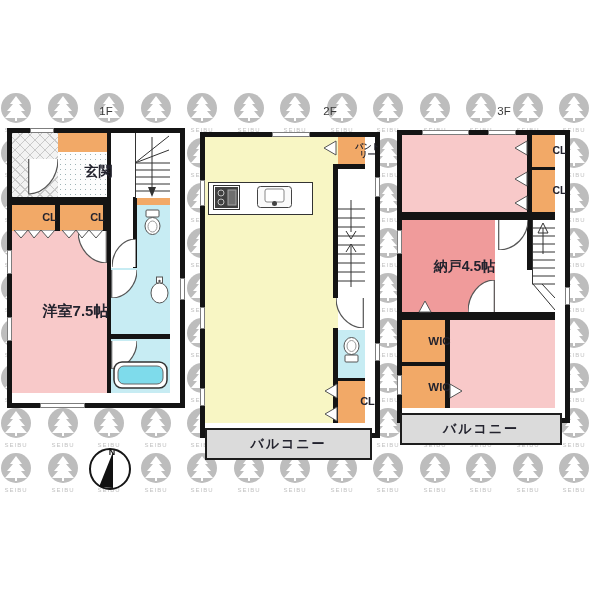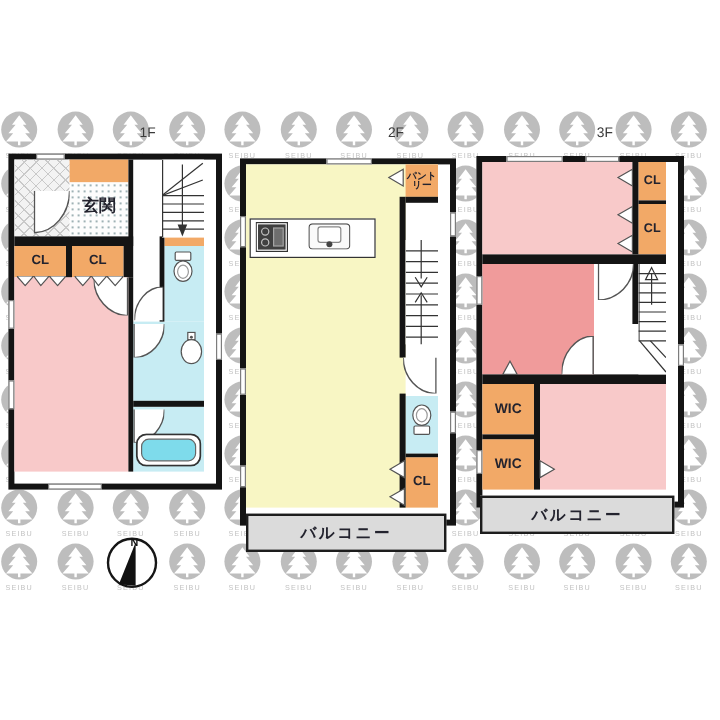--- a/index.html
+++ b/index.html
@@ -9,21 +9,21 @@
   .wm{position:absolute;width:40px;height:44px;z-index:0;}
   .plan{position:absolute;border:5px solid #141414;background:#fff;z-index:2;}
   .wall{position:absolute;background:#141414;z-index:4;}
   .room{position:absolute;z-index:3;}
   .orange{background:#f2a967;}
   .pink{background:#f8c9c9;}
   .salmon{background:#f09b9b;}
   .yellow{background:#f8f6c4;}
   .blue{background:#c7ecf3;}
   .lbl{position:absolute;z-index:6;color:#23232e;font-weight:bold;text-align:center;
-    display:flex;align-items:center;justify-content:center;line-height:1.05;}
+    display:flex;align-items:center;justify-content:center;line-height:1.05;padding-left:16px;}
   .floor-tag{position:absolute;z-index:6;color:#3a3a3a;font-size:11.5px;text-align:center;width:30px;}
   .hatch{background:
     repeating-linear-gradient(45deg,#c9c9c9 0 1px,transparent 1px 7px),
     repeating-linear-gradient(-45deg,#c9c9c9 0 1px,transparent 1px 7px),#f3f3f3;}
   .tile{background-image:radial-gradient(circle,#9fb2b5 0.9px,transparent 1px);
     background-size:5px 5px;background-color:#fdfdfd;}
   .dashedbox{position:absolute;background:#c9c08c;border:2px dashed #6f6545;z-index:5;}
   .fix{position:absolute;z-index:6;}
   .arc{position:absolute;z-index:5;}
   .tri{position:absolute;z-index:6;}
@@ -623,21 +623,21 @@
           <path d="M20,4 L26,12 L23,12 L29,19 L25,19 L31,26 L21,26 L21,29 L19,29 L19,26 L9,26 L15,19 L11,19 L17,12 L14,12 Z" fill="#ffffff"></path>
           <text x="20" y="40" text-anchor="middle" font-size="6" letter-spacing="1" fill="#c2c2c2">SEIBU</text>
         </svg></div>
       <div class="wm" style="left: 554px; top: 452px;"><svg width="40" height="44" viewBox="0 0 40 44">
           <circle cx="20" cy="16" r="15" fill="#bdbdbd"></circle>
           <path d="M20,4 L26,12 L23,12 L29,19 L25,19 L31,26 L21,26 L21,29 L19,29 L19,26 L9,26 L15,19 L11,19 L17,12 L14,12 Z" fill="#ffffff"></path>
           <text x="20" y="40" text-anchor="middle" font-size="6" letter-spacing="1" fill="#c2c2c2">SEIBU</text>
         </svg></div>
     </div>
 
-  <div class="floor-tag" style="left:108px;top:105px;">1F</div>
+  <div class="floor-tag" style="left:91px;top:105px;">1F</div>
   <div class="floor-tag" style="left:315px;top:105px;">2F</div>
   <div class="floor-tag" style="left:489px;top:105px;">3F</div>
 
   <div class="plan" style="left:7px;top:128px;width:168px;height:270px;">
 
     <div class="room hatch" style="left:0;top:0;width:46px;height:64px;"></div>
     <svg class="arc" style="left:16px;top:26px;" width="30" height="36">
       <path d="M0.7,0 L0.7,35 A30,35 0 0 0 30,0" fill="#fff" stroke="#555" stroke-width="1.2"></path>
     </svg>
 
@@ -675,20 +675,21 @@
     </svg>
 
     <div class="room orange" style="left:0;top:72px;width:43px;height:26px;"></div>
     <div class="lbl" style="left:0;top:72px;width:43px;height:26px;font-size:11px;">CL</div>
     <div class="wall" style="left:43px;top:72px;width:5px;height:26px;"></div>
     <div class="room orange" style="left:48px;top:72px;width:43px;height:26px;"></div>
     <div class="lbl" style="left:48px;top:72px;width:43px;height:26px;font-size:11px;">CL</div>
     <div class="wall" style="left:91px;top:72px;width:8px;height:26px;"></div>
 
     <div class="room pink" style="left:0;top:98px;width:95px;height:162px;"></div>
+    <div class="lbl" style="left:0;top:168px;width:95px;height:20px;font-size:15px;">洋室7.5帖</div>
     <div class="wall" style="left:95px;top:98px;width:4px;height:162px;"></div>
     <svg class="tri" style="left:2px;top:97px;" width="41" height="9">
       <path d="M0,0 L7,8 L14,0 Z M14,0 L20,8 L27,0 Z M27,0 L34,8 L41,0 Z" fill="#fff" stroke="#555" stroke-width="1"></path>
     </svg>
     <svg class="tri" style="left:50px;top:97px;" width="41" height="9">
       <path d="M0,0 L7,8 L14,0 Z M14,0 L20,8 L27,0 Z M27,0 L34,8 L41,0 Z" fill="#fff" stroke="#555" stroke-width="1"></path>
     </svg>
     <svg class="arc" style="left:66px;top:98px;" width="29" height="32">
       <path d="M28.3,0 L28.3,32 A29,32 0 0 1 0,0" fill="#fff" stroke="#555" stroke-width="1.2"></path>
     </svg>
@@ -811,20 +812,21 @@
     </svg>
     <svg class="tri" style="left:112px;top:36px;" width="14" height="16">
       <polygon points="13,1 1,8 13,15" fill="#fff" stroke="#555" stroke-width="1"></polygon>
     </svg>
     <svg class="tri" style="left:112px;top:60px;" width="14" height="16">
       <polygon points="13,1 1,8 13,15" fill="#fff" stroke="#555" stroke-width="1"></polygon>
     </svg>
     <div class="wall" style="left:0;top:77px;width:153px;height:8px;"></div>
 
     <div class="room salmon" style="left:0;top:85px;width:93px;height:92px;"></div>
+    <div class="lbl" style="left:0;top:122px;width:93px;height:18px;font-size:14px;">納戸4.5帖</div>
     <svg class="arc" style="left:96px;top:85px;" width="30" height="30">
       <path d="M0.7,0 L0.7,30 A30,30 0 0 0 30,0" fill="#fff" stroke="#555" stroke-width="1.2"></path>
     </svg>
     <svg class="arc" style="left:66px;top:145px;" width="27" height="32">
       <path d="M26.3,32 L26.3,0 A27,32 0 0 0 0,32" fill="#fff" stroke="#555" stroke-width="1.2"></path>
     </svg>
     <svg class="tri" style="left:16px;top:165px;" width="14" height="13">
       <polygon points="1,12 7,1 13,12" fill="#fff" stroke="#555" stroke-width="1"></polygon>
     </svg>
     <div class="wall" style="left:125px;top:85px;width:5px;height:50px;"></div>

